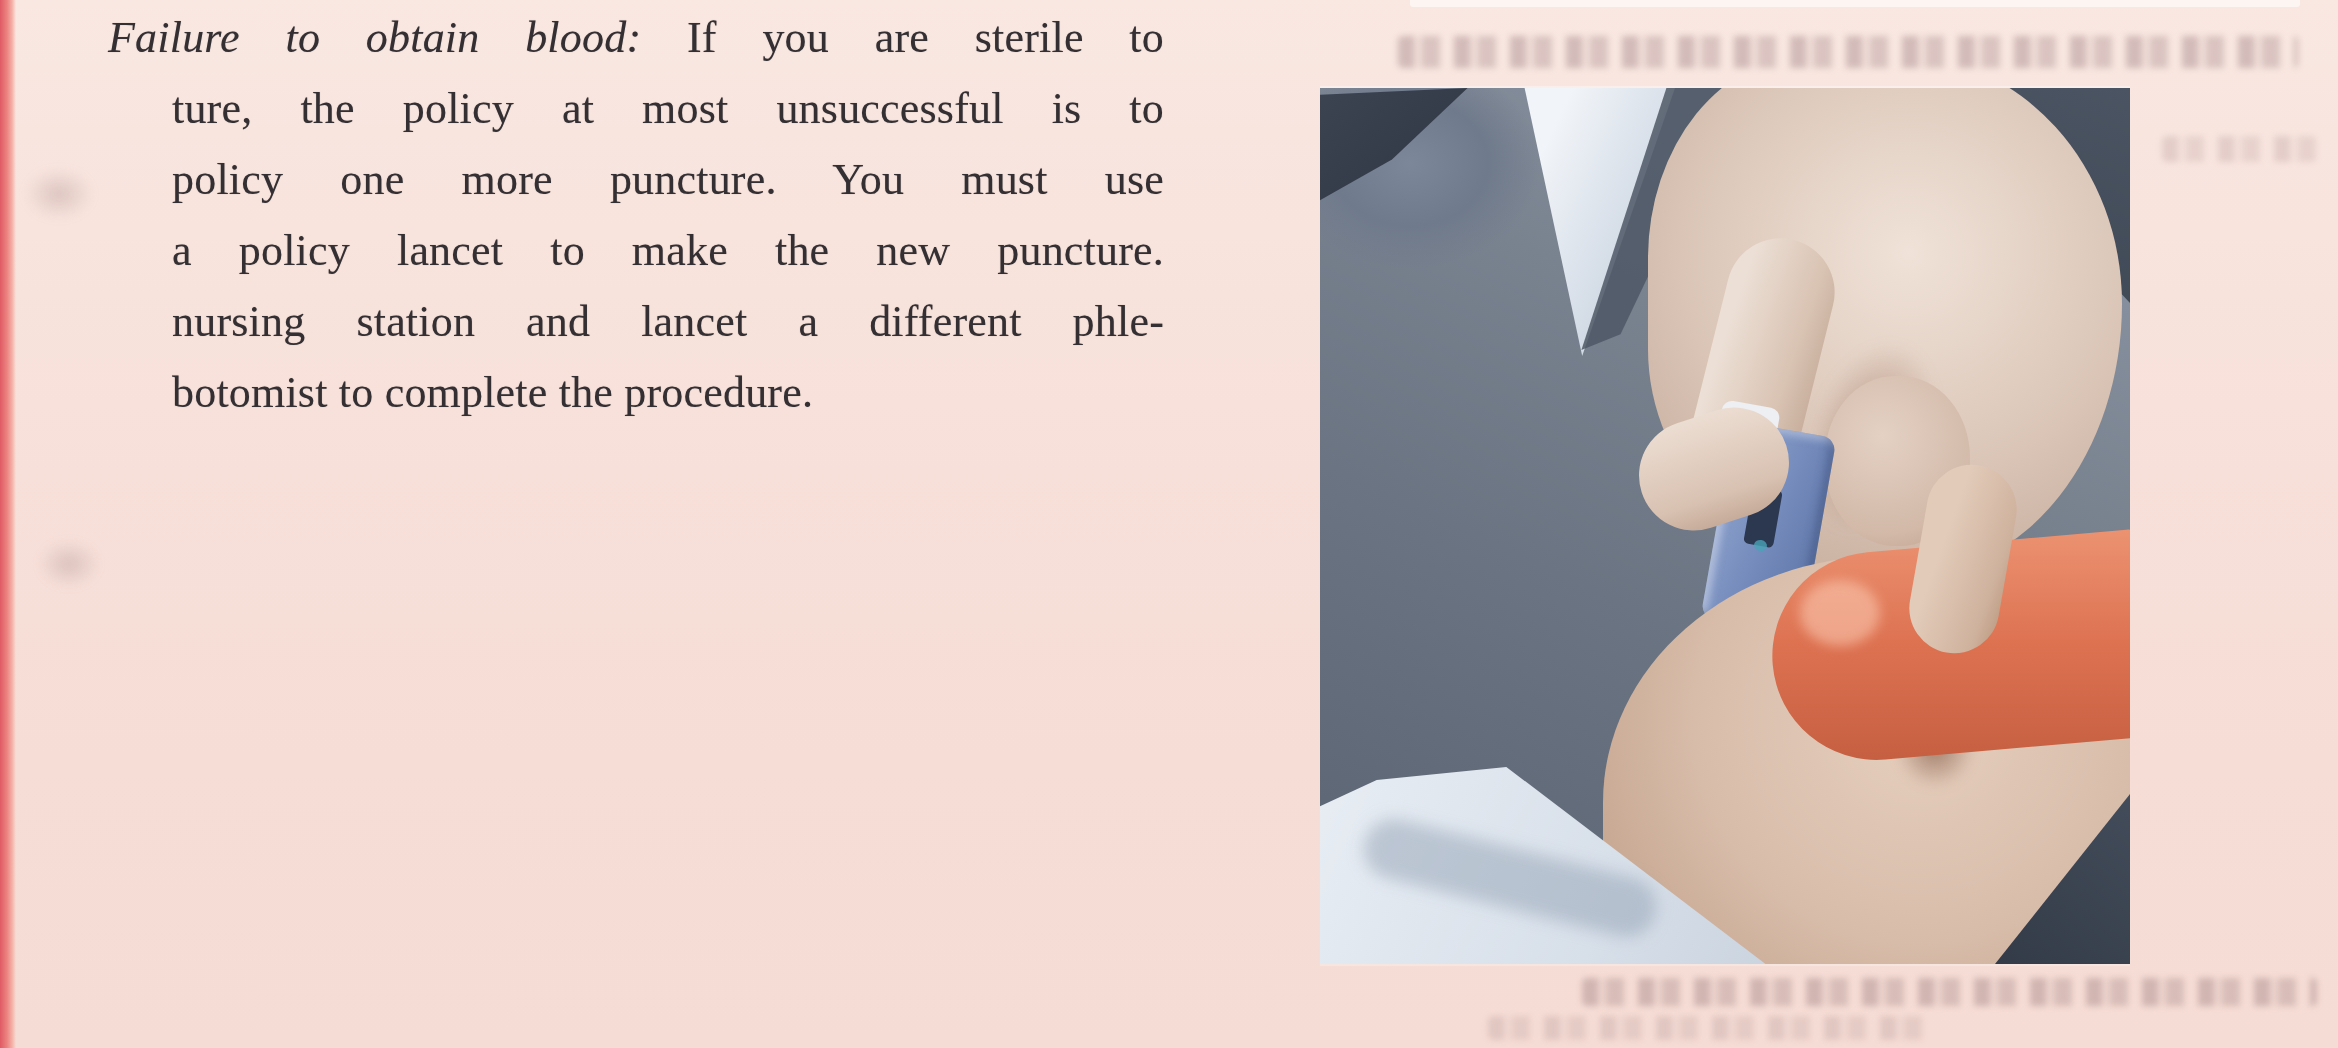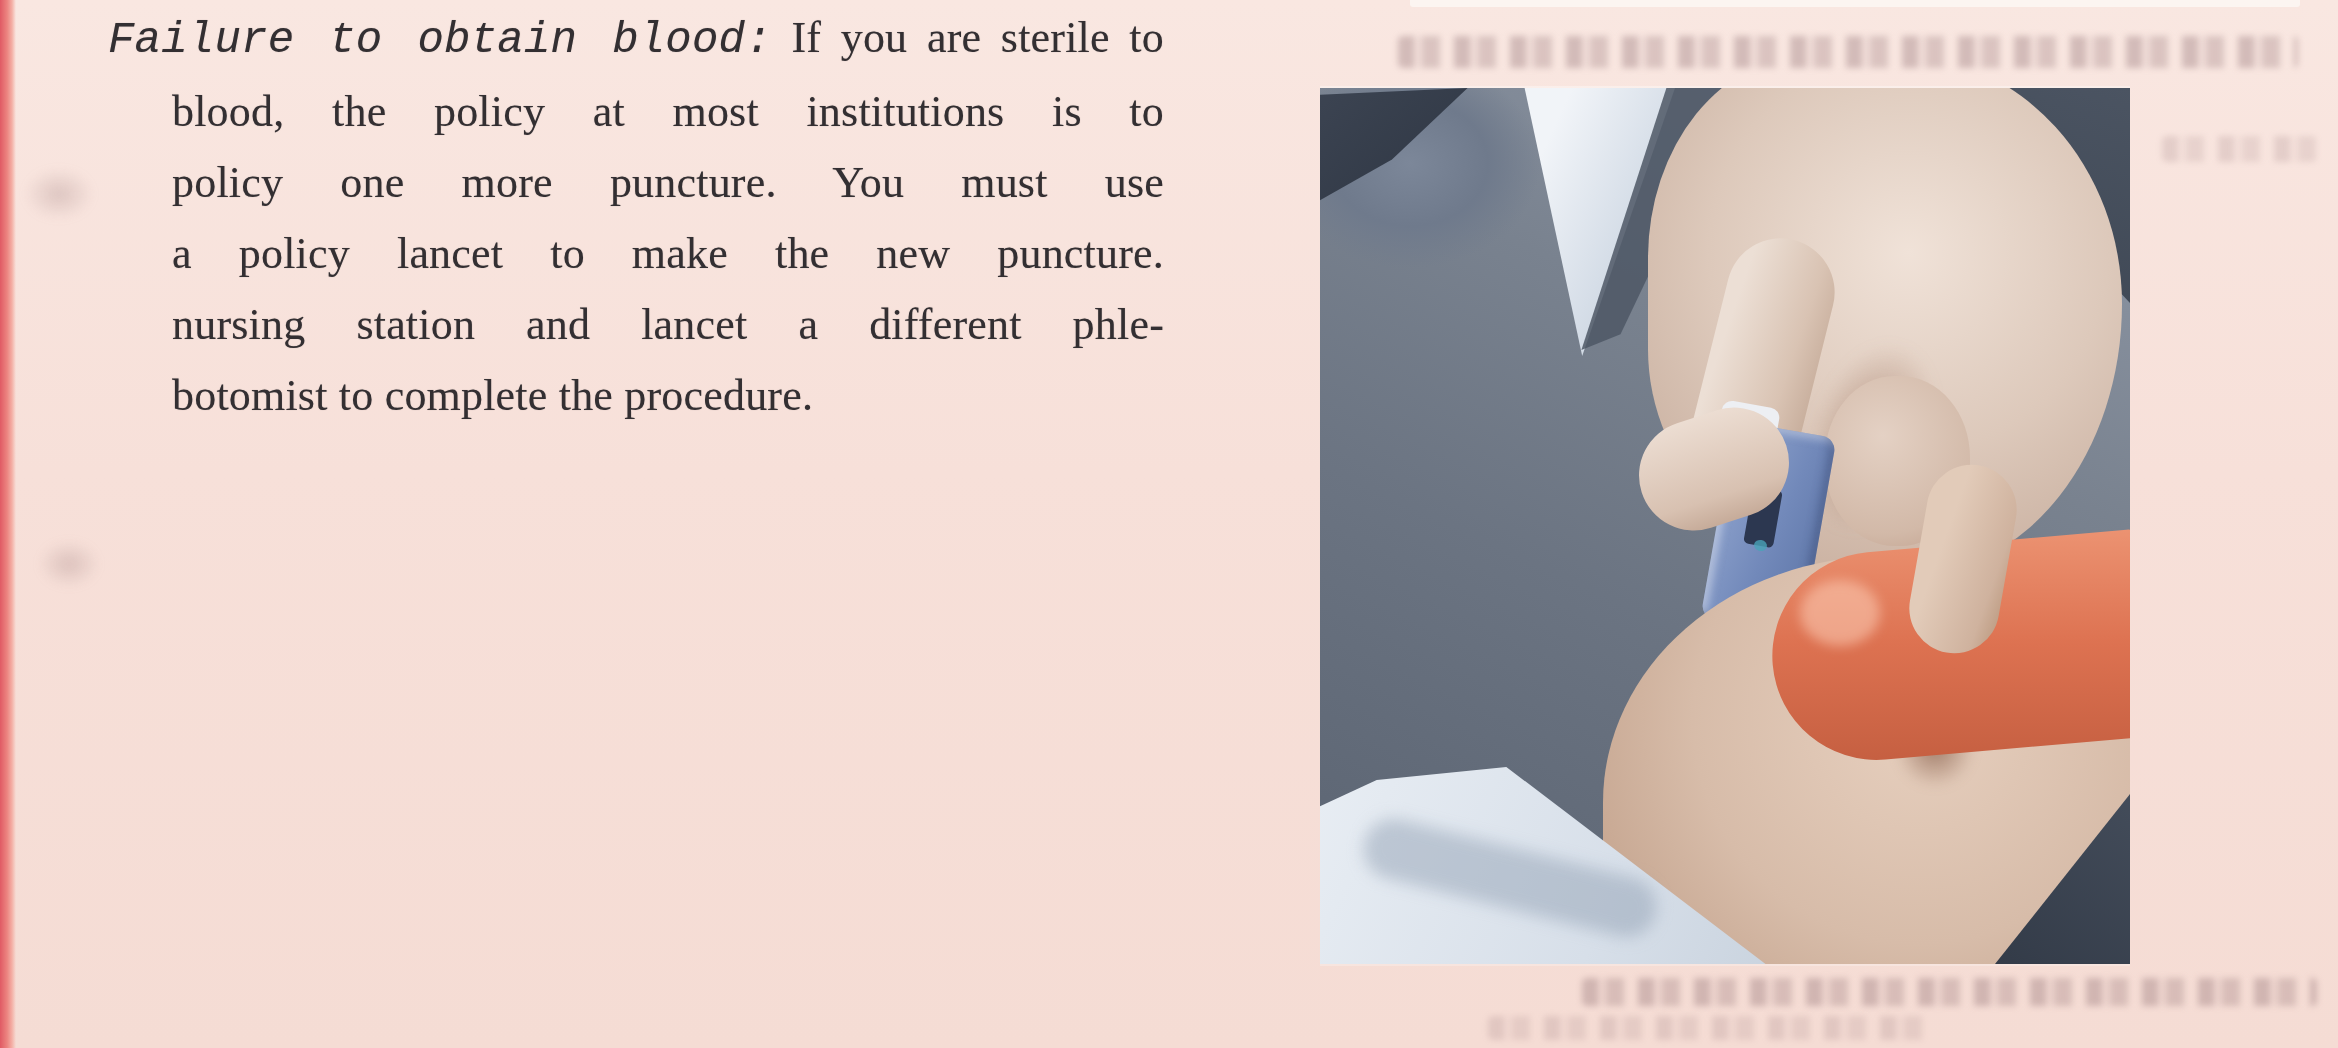--- a/index.html
+++ b/index.html
@@ -32,21 +32,21 @@
     letter-spacing: 0.2px;
   }
   .tl {
     width: 992px; margin-left: 64px;
     text-align: justify; text-align-last: justify;
     white-space: nowrap; overflow: visible;
     text-shadow: 0 0 1px rgba(51,47,50,0.35);
   }
   .tl.first { width: 1056px; margin-left: 0; }
   .tl.last  { text-align-last: left; }
-  .tl em { font-style: italic; font-family: Liberation Mono, monospace; }
+  .tl em { font-style: italic; }
 
   
   .photo {
     position: absolute; left: 1320px; top: 88px; width: 810px; height: 876px;
     overflow: hidden;
     background: linear-gradient(205deg, #929baa 0%, #79828f 35%, #6b7482 60%, #596270 100%);
     box-shadow: 0 -2px 0 rgba(255,255,255,.35), 0 2px 0 rgba(255,255,255,.25);
   }
   .photo * { position: absolute; }
 
@@ -134,21 +134,21 @@
 </head>
 <body>
 
 <div class="page">
 
   <div class="spine-edge"></div>
   <div class="top-sliver"></div>
 
   <div class="text-block">
     <div class="tl first"><em>Failure to obtain blood:</em><span> If you are sterile to</span></div>
-    <div class="tl"><span>blood, the policy at most institutions is to</span></div>
+    <div class="tl"><span>ture, the policy at most unsuccessful is to</span></div>
     <div class="tl"><span>policy one more puncture. You must use</span></div>
     <div class="tl"><span>a policy lancet to make the new puncture.</span></div>
     <div class="tl"><span>nursing station and lancet a different phle-</span></div>
     <div class="tl last"><span>botomist to complete the procedure.</span></div>
   </div>
 
   <div class="photo" role="img" aria-label="Photograph: a gloved hand presses a blue safety lancet against a patient's reddened finger to perform a skin puncture; white sleeve cuff at lower left, gray-blue background.">
     <div class="shirt-blue"></div>
     <div class="collar-navy"></div>
     <div class="collar-white"></div>

